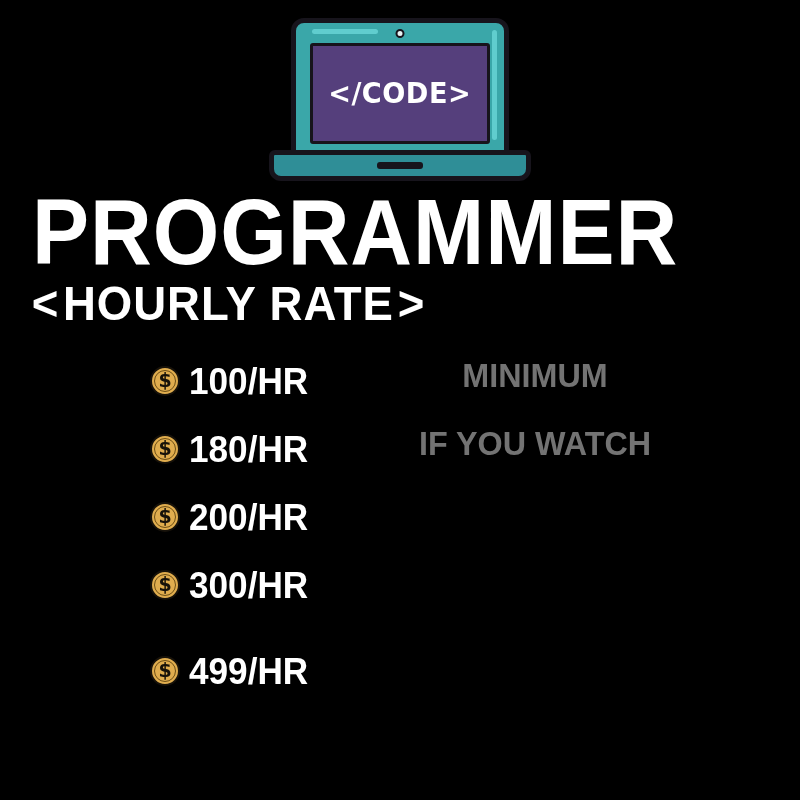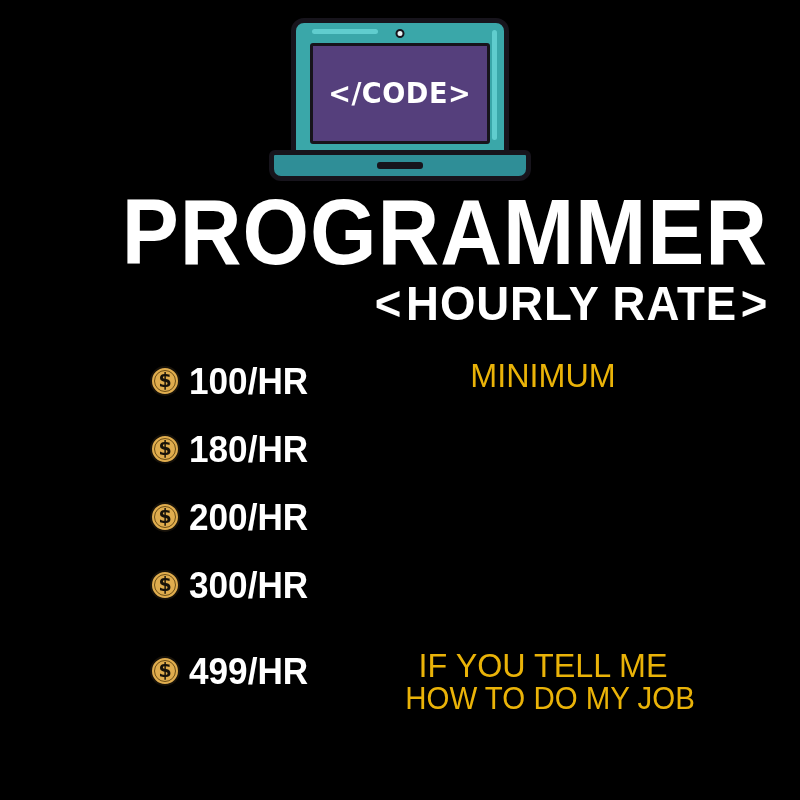--- a/index.html
+++ b/index.html
@@ -119,21 +119,21 @@
     border-radius: 3px;
     background: #17141c;
   }
 
   
   .headline-block {
     position: absolute;
     left: 0;
     top: 188px;
     width: 800px;
-    text-align: right;
+    text-align: left;
   }
   .title {
     color: #ffffff;
     font-family: "Liberation Sans Narrow", "Liberation Sans", sans-serif;
     font-weight: bold;
     font-size: 93px;
     line-height: 0.95;
     letter-spacing: 1px;
     transform: scaleX(0.92);
     white-space: nowrap;
@@ -215,27 +215,27 @@
     font-weight: bold;
     font-size: 37px;
     line-height: 1;
     letter-spacing: 0px;
     transform: scaleX(0.95);
     transform-origin: left center;
     white-space: nowrap;
   }
   .rate-right {
     position: absolute;
-    left: 398px;
+    left: 390px;
     width: 290px;
     top: 0;
     text-align: center;
-    color: #eab308;
+    color: #737373;
     font-family: "Liberation Sans Narrow", "Liberation Sans", sans-serif;
-    font-weight: normal;
+    font-weight: bold;
     line-height: 1.06;
   }
   .rate-desc-1 {
     font-size: 34px;
     transform: scaleX(0.95);
     display: block;
     white-space: nowrap;
   }
   .rate-desc-2 {
     font-size: 31px;
@@ -284,20 +284,23 @@
       </div>
     </div>
 
     <div class="rate-row">
       <div class="rate-left">
         <span class="coin">
           <span class="coin-glyph">$</span>
         </span>
         <span class="rate-value">180/HR</span>
       </div>
+      <div class="rate-right">
+        <span class="rate-desc-1">IF YOU WATCH</span>
+      </div>
     </div>
 
     <div class="rate-row">
       <div class="rate-left">
         <span class="coin">
           <span class="coin-glyph">$</span>
         </span>
         <span class="rate-value">200/HR</span>
       </div>
     </div>
@@ -310,21 +313,17 @@
         <span class="rate-value">300/HR</span>
       </div>
     </div>
 
     <div class="rate-row" style="height:86px;">
       <div class="rate-left">
         <span class="coin">
           <span class="coin-glyph">$</span>
         </span>
         <span class="rate-value">499/HR</span>
-      </div>
-      <div class="rate-right">
-        <span class="rate-desc-1">IF YOU TELL ME</span>
-        <span class="rate-desc-2">HOW TO DO MY JOB</span>
       </div>
     </div>
 
   </div>
 </div>
 
 </body></html>

